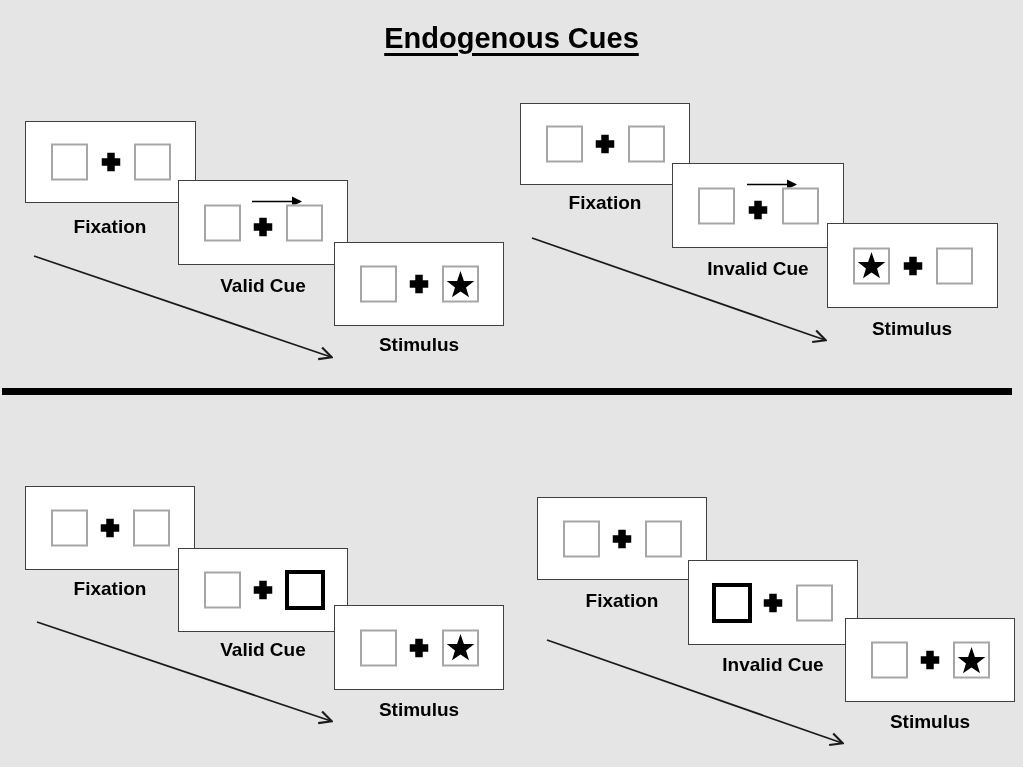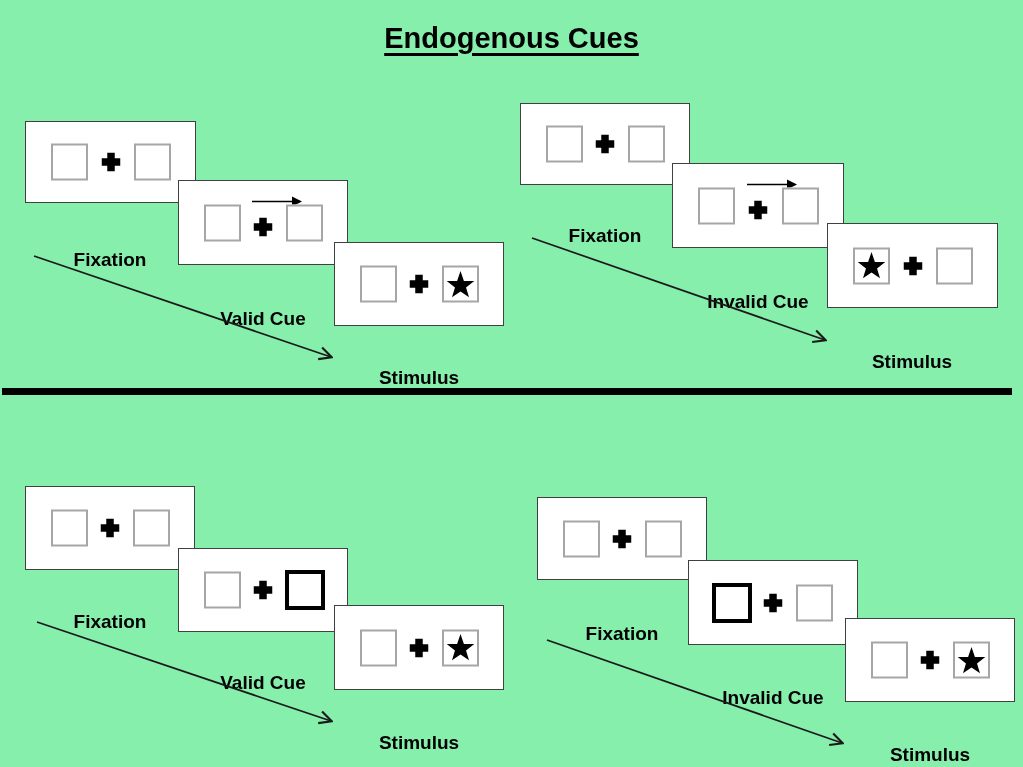--- a/index.html
+++ b/index.html
@@ -1,37 +1,37 @@
 <!DOCTYPE html>
 <html><head>
 <meta charset="utf-8">
 <style>
   html,body{margin:0;padding:0;background:#fff;}
-  .canvas{position:relative;width:1023px;height:767px;background:#86efac;overflow:hidden;
+  .canvas{position:relative;width:1023px;height:767px;background:#e5e5e5;overflow:hidden;
           font-family:"Liberation Sans",sans-serif;color:#000;}
 
   .section-title{position:absolute;left:0;width:1023px;text-align:center;
     font-weight:bold;font-size:29px;letter-spacing:0px;}
   .section-title span{text-decoration:underline;text-decoration-thickness:3px;text-underline-offset:5px;}
 
   .panel{position:absolute;background:#fff;border:1.5px solid #404040;box-sizing:border-box;}
 
   .sq{position:absolute;top:50%;transform:translateY(-50%);width:37px;height:37px;
       border:2px solid #a6a6a6;background:#fff;box-sizing:border-box;
       display:flex;align-items:center;justify-content:center;}
   .sq.left{left:25px;}
   .sq.right{right:24px;}
   .sq.thick{width:40px;height:40px;border:4px solid #000;}
 
   .plus{position:absolute;left:50%;top:50%;transform:translate(-50%,-50%);width:19px;height:19px;}
   .mini-arrow{position:absolute;left:71px;top:14px;width:58px;height:13px;overflow:visible;}
   .star{width:29px;height:28px;display:block;}
 
   .step-label{position:absolute;width:160px;text-align:center;
-    font-weight:bold;font-size:19px;line-height:1.1;margin-top:33px;}
+    font-weight:bold;font-size:19px;line-height:1.1;}
 
   .divider{position:absolute;left:2px;top:388px;width:1010px;height:7px;background:#000;}
 
   .diag{position:absolute;overflow:visible;}
   .diag line{stroke:#1a1a1a;stroke-width:1.7;}
   .mini-arrow line{stroke:#000;stroke-width:1.6;}
 
   .defs-holder{position:absolute;width:0;height:0;}
 </style>
 </head>

